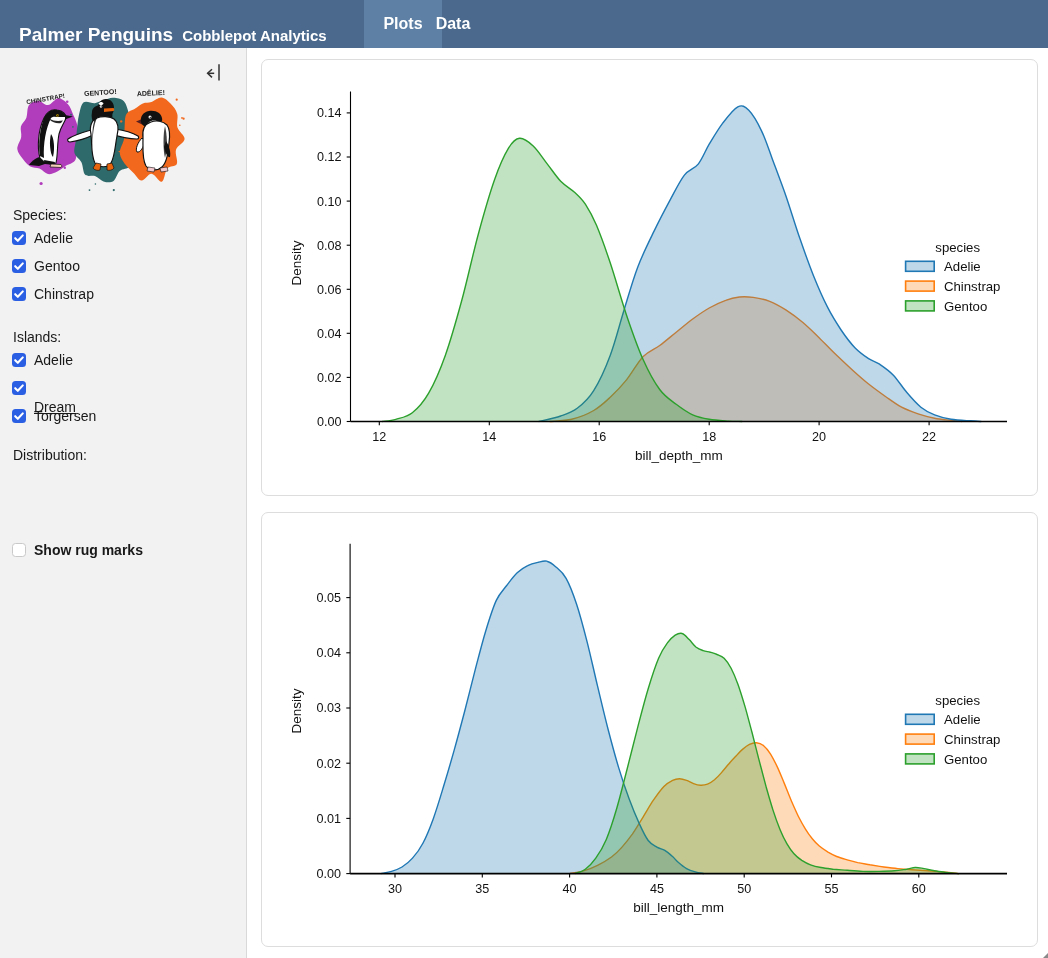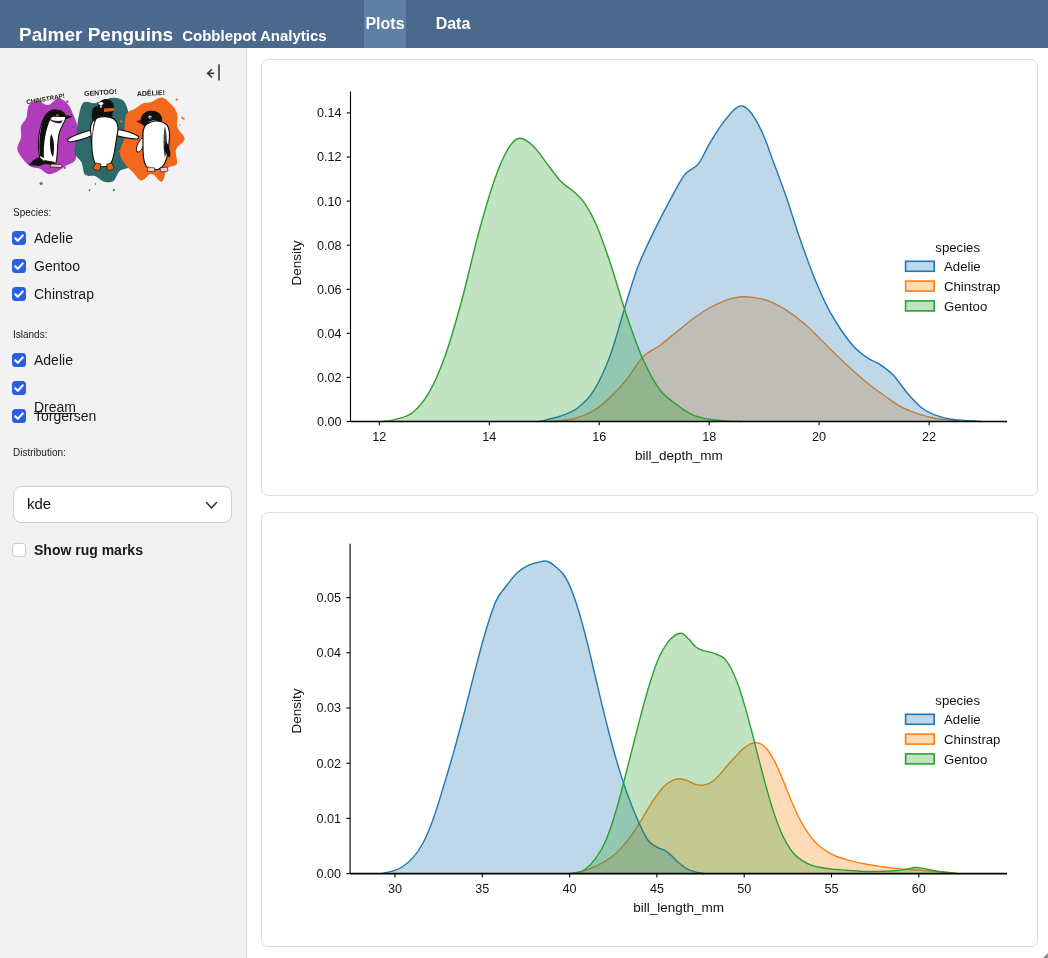--- a/index.html
+++ b/index.html
@@ -8,21 +8,21 @@
   .navbar { position:absolute; left:0; top:0; width:1048px; height:48px; background:#4a698c; }
   .brand { position:absolute; left:19px; top:11px; height:48px; line-height:48px; color:#fff;
     font-size:19px; font-weight:700;}
   .brand .sub { font-weight:700; font-size:15px; margin-left:9px; color:#fff; }
   .tab { position:absolute; top:0; height:48px; line-height:48px; text-align:center;
     color:#fff; font-size:16px; font-weight:600; }
   .tab.active { background:#5d80a4; }
   .sidebar { position:absolute; left:0; top:48px; width:247px; height:910px;
     background:#f2f2f2; border-right:1px solid #d9d9d9; }
   .collapse-ico { position:absolute; left:205px; top:14px;  width:20px; height:20px; }
-  .lbl { position:absolute; left:13px; font-size:10px; color:#191919; }
+  .lbl { position:absolute; left:13px; font-size:14px; color:#191919; }
   .cb { position:absolute; left:12px; width:14px; height:14px; border-radius:3.5px;
     background:#2b5fe3; }
   .cb svg { position:absolute; left:1px; top:1px; }
   .cb.off { background:#fff; border:1px solid #c9c9c9; }
   .cblbl { position:absolute; left:34px; font-size:14px; color:#191919; }
   .selectbox { position:absolute; left:13px; top:438px; width:219px; height:37px;
     background:#fff; border:1px solid #cfcfcf; border-radius:8px; }
   .selectbox .val { position:absolute; left:13px; top:8px; font-size:15px; color:#111; }
   .learn { position:absolute; left:13px; top:549px; width:205px; font-size:14px;
     color:#191919; line-height:21px; }
@@ -30,21 +30,21 @@
   .main { position:absolute; left:248px; top:48px; width:800px; height:910px; background:#fff; }
   .card { position:absolute; left:261px; background:#fff; border:1px solid #ddd;
     border-radius:7px; }
   .card svg { position:absolute; left:0; top:0; }
 </style>
 </head>
 <body>
 
 <div class="navbar">
   <div class="brand">Palmer Penguins<span class="sub">Cobblepot Analytics</span></div>
-  <div class="tab active" style="left:364px;width:42px;">Plots</div>
+  <div class="tab active" style="left:364px;width:78px;">Plots</div>
   <div class="tab" style="left:422px;width:62px;">Data</div>
 </div>
 <div class="main"></div>
 <div class="sidebar">
   <div class="collapse-ico"><svg width="22" height="22" viewBox="0 0 22 22">
 <line x1="2.6" y1="11.3" x2="9.2" y2="11.3" stroke="#333" stroke-width="1.5"></line>
 <path d="M7 7.2 L2.6 11.3 L7 15.4" fill="none" stroke="#333" stroke-width="1.5" stroke-linejoin="miter"></path>
 <line x1="14" y1="2.2" x2="14" y2="18.4" stroke="#333" stroke-width="1.5"></line>
 </svg></div>
   <div style="position:absolute;left:14px;top:38px;"><svg width="172" height="112" viewBox="0 0 172 112">
@@ -144,26 +144,20 @@
       </svg>
     </div>
     <div class="cblbl" style="top:351px;text-decoration:underline;">Dream</div>
   <div class="cb" style="top:360.5px;">
       <svg width="12" height="12" viewBox="0 0 12 12">
         <path d="M2.2 6.2 L4.8 8.8 L9.8 3.4" stroke="#fff" stroke-width="2.1" fill="none" stroke-linecap="round" stroke-linejoin="round"></path>
       </svg>
     </div>
     <div class="cblbl" style="top:359.5px;">Torgersen</div>
   <div class="lbl" style="top:399px;">Distribution:</div>
-  <div class="selectbox">
-      <span class="val">kde</span>
-      <svg width="13" height="13" viewBox="0 0 13 13" style="position:absolute;right:13px;top:12px;">
-        <path d="M1.5 3.5 L6.5 9 L11.5 3.5" fill="none" stroke="#333" stroke-width="1.6" stroke-linecap="round" stroke-linejoin="round"></path>
-      </svg>
-    </div>
   <div class="cb off" style="top:495px;"></div>
   <div class="cblbl" style="top:494px;font-weight:bold;">Show rug marks</div>
 </div>
 <div style="position:absolute;right:0;bottom:0;width:0;height:0;border-left:5px solid transparent;border-bottom:5px solid #8a8a8a;"></div>
 <div class="card" style="top:59px;height:437px;width:777px;">
   <div style="position:absolute;left:-1px;top:-1px;width:777px;height:437px;">
       <svg width="777" height="437" viewBox="0 0 777 437">
 <path d="M 288.7 362.5 C 292.4 362.1 303.4 362.1 310.7 360.3 C 318.1 358.5 326.3 355.2 332.7 351.5 C 339.1 347.8 343.7 343.4 349.2 338.3 C 354.7 333.1 360.2 327.4 365.7 320.6 C 371.2 313.8 376.7 303.2 382.2 297.5 C 387.7 291.8 393.2 290.5 398.7 286.5 C 404.2 282.4 409.7 277.6 415.2 273.2 C 420.7 268.8 426.2 264.1 431.7 260.0 C 437.2 256.0 442.7 252.1 448.2 249.0 C 453.7 245.9 459.6 243.1 464.7 241.3 C 469.7 239.4 473.8 238.5 478.4 238.0 C 483.0 237.5 487.1 237.7 492.2 238.4 C 497.2 239.1 503.2 240.3 508.7 242.4 C 514.2 244.5 519.7 247.7 525.2 251.2 C 530.6 254.7 536.1 258.7 541.6 263.3 C 547.1 267.9 552.6 273.4 558.1 278.7 C 563.6 284.1 569.1 290.0 574.6 295.3 C 580.1 300.6 585.6 305.7 591.1 310.7 C 596.6 315.7 602.1 320.6 607.6 325.0 C 613.1 329.4 618.6 333.3 624.1 337.2 C 629.6 341.0 635.1 345.2 640.6 348.2 C 646.1 351.1 651.6 352.9 657.1 354.8 C 662.6 356.6 668.1 358.1 673.6 359.2 C 679.1 360.3 685.5 360.8 690.1 361.4 C 694.7 361.9 699.3 362.3 701.1 362.5 L 701.1 362.5 L 288.7 362.5 Z" fill="#ff7f0e" fill-opacity="0.29" stroke="none"></path>
 <path d="M 288.7 362.5 C 292.4 362.1 303.4 362.1 310.7 360.3 C 318.1 358.5 326.3 355.2 332.7 351.5 C 339.1 347.8 343.7 343.4 349.2 338.3 C 354.7 333.1 360.2 327.4 365.7 320.6 C 371.2 313.8 376.7 303.2 382.2 297.5 C 387.7 291.8 393.2 290.5 398.7 286.5 C 404.2 282.4 409.7 277.6 415.2 273.2 C 420.7 268.8 426.2 264.1 431.7 260.0 C 437.2 256.0 442.7 252.1 448.2 249.0 C 453.7 245.9 459.6 243.1 464.7 241.3 C 469.7 239.4 473.8 238.5 478.4 238.0 C 483.0 237.5 487.1 237.7 492.2 238.4 C 497.2 239.1 503.2 240.3 508.7 242.4 C 514.2 244.5 519.7 247.7 525.2 251.2 C 530.6 254.7 536.1 258.7 541.6 263.3 C 547.1 267.9 552.6 273.4 558.1 278.7 C 563.6 284.1 569.1 290.0 574.6 295.3 C 580.1 300.6 585.6 305.7 591.1 310.7 C 596.6 315.7 602.1 320.6 607.6 325.0 C 613.1 329.4 618.6 333.3 624.1 337.2 C 629.6 341.0 635.1 345.2 640.6 348.2 C 646.1 351.1 651.6 352.9 657.1 354.8 C 662.6 356.6 668.1 358.1 673.6 359.2 C 679.1 360.3 685.5 360.8 690.1 361.4 C 694.7 361.9 699.3 362.3 701.1 362.5" fill="none" stroke="#ff7f0e" stroke-width="1.4" stroke-linejoin="round"></path>
 <path d="M 277.7 362.5 C 281.4 361.6 293.3 359.2 299.7 357.0 C 306.1 354.8 310.7 353.5 316.2 349.3 C 321.7 345.1 327.2 340.5 332.7 331.6 C 338.2 322.8 344.2 309.8 349.2 296.4 C 354.3 283.0 358.4 265.9 363.0 251.2 C 367.5 236.5 371.7 221.4 376.7 208.2 C 381.7 195.0 387.7 183.2 393.2 171.9 C 398.7 160.5 404.7 149.2 409.7 139.9 C 414.7 130.6 418.9 121.9 423.4 116.1 C 428.0 110.3 433.1 110.2 437.2 105.1 C 441.3 99.9 444.1 92.1 448.2 85.2 C 452.3 78.4 457.2 70.1 461.9 63.9 C 466.7 57.6 472.5 49.9 476.8 47.8 C 481.1 45.7 483.8 47.3 487.8 51.3 C 491.7 55.3 496.5 63.4 500.4 71.6 C 504.4 79.7 507.3 89.2 511.4 100.2 C 515.5 111.2 520.6 124.5 525.2 137.7 C 529.7 150.9 534.3 166.3 538.9 179.6 C 543.5 192.8 548.1 205.6 552.6 217.0 C 557.2 228.4 561.8 238.9 566.4 247.9 C 571.0 256.9 575.6 264.2 580.1 271.0 C 584.7 277.8 589.3 283.9 593.9 288.7 C 598.5 293.4 603.5 296.9 607.6 299.7 C 611.7 302.4 614.5 302.4 618.6 305.2 C 622.7 308.0 627.8 311.4 632.4 316.2 C 636.9 321.0 641.5 328.5 646.1 333.8 C 650.7 339.2 655.3 344.5 659.9 348.2 C 664.4 351.8 668.6 353.9 673.6 355.9 C 678.6 357.9 684.1 359.3 690.1 360.3 C 696.0 361.3 704.3 361.5 709.3 361.8 C 714.4 362.2 718.5 362.4 720.3 362.5 L 720.3 362.5 L 277.7 362.5 Z" fill="#1f77b4" fill-opacity="0.29" stroke="none"></path>

